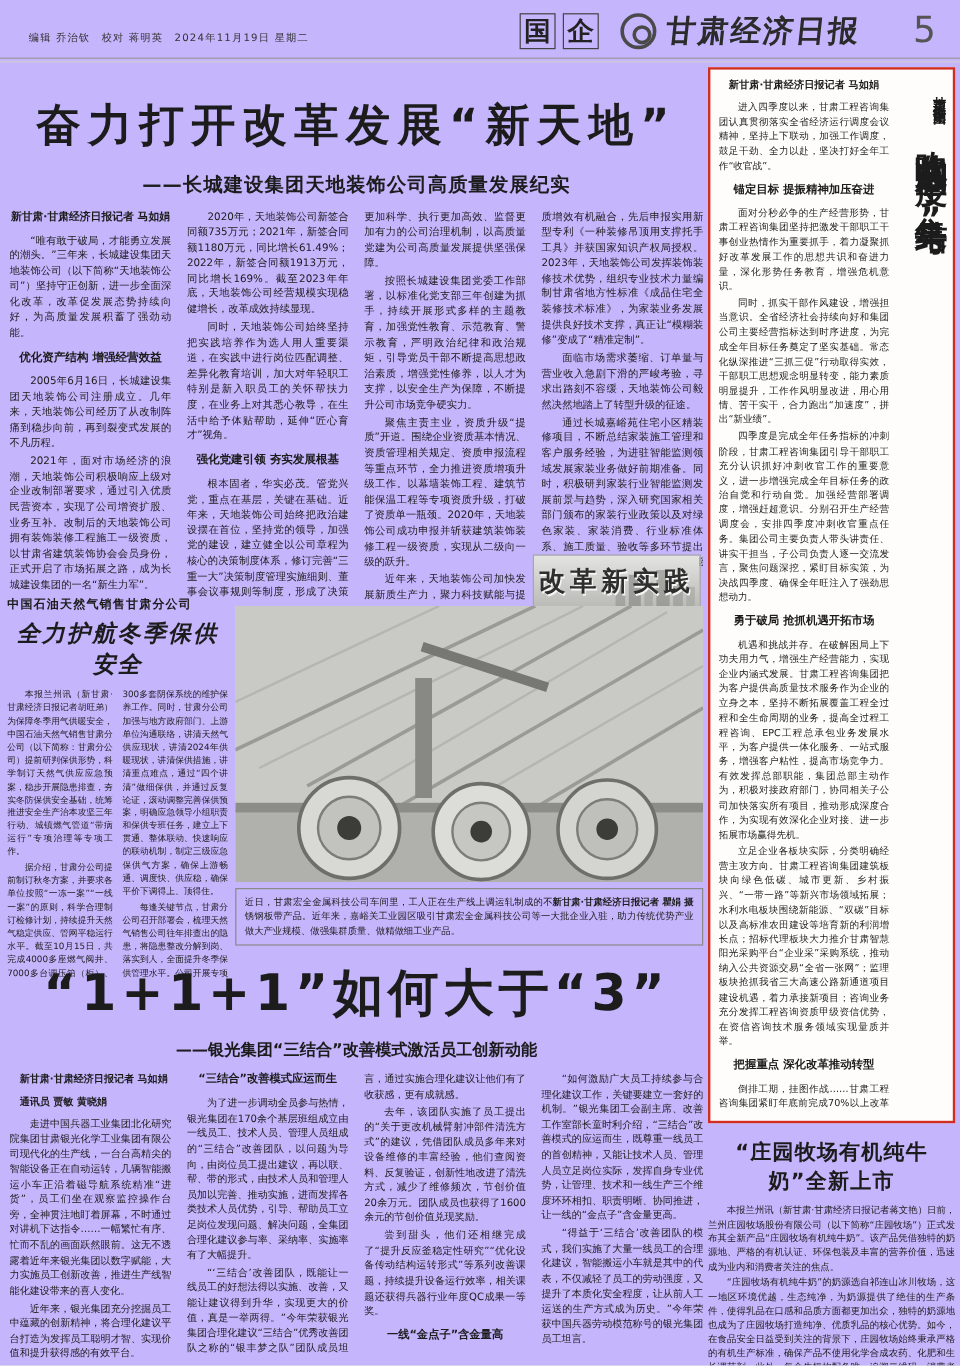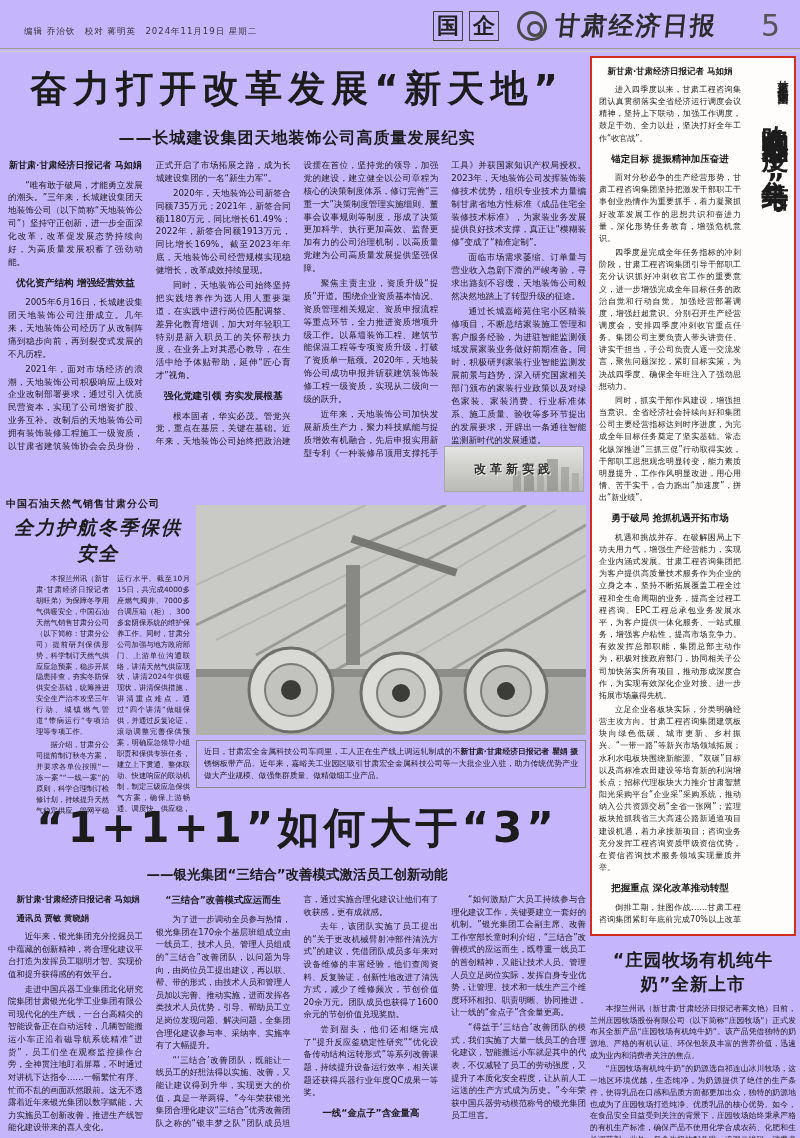--- a/index.html
+++ b/index.html
@@ -20,34 +20,34 @@
   .page-num { font-size:30px; color:#555; margin-left:26px; }
   .hdr-rule { position:absolute; left:0; top:48px; width:800px; border-top:1px solid #9a9a9a; }
   .hdr-rule:after { content:""; display:block; margin-top:2px; border-top:1px solid #cfcfcf; }
 
   
   .para { text-indent:2em; text-align:justify; margin-bottom:2px; }
   .subhead { text-align:center; font-weight:bold; margin:7px 0 6px; break-inside:avoid; font-size:1.12em; }
   .byline { text-align:center; font-weight:bold; margin-bottom:6px; }
 
   
-  .main-article { position:absolute; left:8px; top:56px; width:578px; height:438px; }
+  .main-article { position:absolute; left:8px; top:72px; width:578px; height:438px; }
   .main-hl { text-align:center; font-size:37px; font-weight:bold; letter-spacing:6px; padding-top:8px; }
   .main-sub { text-align:center; font-size:16px; font-weight:bold; margin:14px 0 10px; letter-spacing:1px; }
   .main-body { column-count:4; column-gap:13px; font-size:8.6px; line-height:1.5; height:330px; overflow:hidden; }
   .main-body .byline { font-size:9px; }
   .reform-banner { position:absolute; right:2px; bottom:2px; width:140px; height:46px; background:linear-gradient(180deg,#e3e3e1,#b9b9b5); border:1px solid #a8a8a4; display:flex; align-items:center; justify-content:center; overflow:hidden; }
   .reform-banner svg { position:absolute; right:2px; bottom:0; opacity:.55; }
-  .reform-banner .bn-text { position:relative; font-size:12px; font-weight:bold; color:#2e2e2e; letter-spacing:4px; text-shadow:1px 1px 0 #f5f5f3;text-align:right; }
+  .reform-banner .bn-text { position:relative; font-size:22px; font-weight:bold; color:#2e2e2e; letter-spacing:4px; text-shadow:1px 1px 0 #f5f5f3;text-align:right; }
 
   
   .gas-article { position:absolute; left:6px; top:497px; width:184px; height:300px; }
   .gas-kicker { font-size:10px; font-weight:bold; letter-spacing:1px; }
   .gas-hl { text-align:center; font-size:19px; font-weight:bold; letter-spacing:2px; margin:4px 0 7px;font-style:italic; }
-  .gas-body { column-count:2; column-gap:8px; font-size:7.3px; line-height:1.5; height:248px; overflow:hidden;margin-left:30px; }
+  .gas-body { column-count:2; column-gap:8px; font-size:7.3px; line-height:1.5; height:248px; overflow:hidden; }
 
   
   .photo-block { position:absolute; left:196px; top:505px; width:390px; }
   .photo-frame { width:390px; height:230px; background:#cfcfcb; overflow:hidden; }
   .photo-caption { border:1px solid #8a8a86; margin-top:5px; padding:5px 7px; font-size:7.8px; line-height:1.55; text-align:justify; }
   .photo-caption .credit { font-weight:bold; float:right; }
 
   
   .innov-article { position:absolute; left:8px; top:800px; width:578px; height:332px; }
   .innov-hl { text-align:center; font-size:42px; font-weight:bold; letter-spacing:4px; }
@@ -97,20 +97,21 @@
       <div class="byline">新甘肃·甘肃经济日报记者 马如娟</div>
       <div>
           <div class="para">“唯有敢于破局，才能勇立发展的潮头。”三年来，长城建设集团天地装饰公司（以下简称“天地装饰公司”）坚持守正创新，进一步全面深化改革，改革促发展态势持续向好，为高质量发展积蓄了强劲动能。</div>
           <div class="subhead">优化资产结构 增强经营效益</div>
           <div class="para">2005年6月16日，长城建设集团天地装饰公司注册成立。几年来，天地装饰公司经历了从改制阵痛到稳步向前，再到裂变式发展的不凡历程。</div>
           <div class="para">2021年，面对市场经济的浪潮，天地装饰公司积极响应上级对企业改制部署要求，通过引入优质民营资本，实现了公司增资扩股、业务互补。改制后的天地装饰公司拥有装饰装修工程施工一级资质，以甘肃省建筑装饰协会会员身份，正式开启了市场拓展之路，成为长城建设集团的一名“新生力军”。</div>
           <div class="para">2020年，天地装饰公司新签合同额735万元；2021年，新签合同额1180万元，同比增长61.49%；2022年，新签合同额1913万元，同比增长169%。截至2023年年底，天地装饰公司经营规模实现稳健增长，改革成效持续显现。</div>
           <div class="para">同时，天地装饰公司始终坚持把实践培养作为选人用人重要渠道，在实践中进行岗位匹配调整、差异化教育培训，加大对年轻职工特别是新入职员工的关怀帮扶力度，在业务上对其悉心教导，在生活中给予体贴帮助，延伸“匠心育才”视角。</div>
           <div class="subhead">强化党建引领 夯实发展根基</div>
           <div class="para">根本固者，华实必茂。管党兴党，重点在基层，关键在基础。近年来，天地装饰公司始终把政治建设摆在首位，坚持党的领导，加强党的建设，建立健全以公司章程为核心的决策制度体系，修订完善“三重一大”决策制度管理实施细则、董事会议事规则等制度，形成了决策更加科学、执行更加高效、监督更加有力的公司治理机制，以高质量党建为公司高质量发展提供坚强保障。</div>
+          <div class="para">按照长城建设集团党委工作部署，以标准化党支部三年创建为抓手，持续开展形式多样的主题教育，加强党性教育、示范教育、警示教育，严明政治纪律和政治规矩，引导党员干部不断提高思想政治素质，增强党性修养，以人才为支撑，以安全生产为保障，不断提升公司市场竞争硬实力。</div>
           <div class="para">聚焦主责主业，资质升级“提质”开道。围绕企业资质基本情况、资质管理相关规定、资质申报流程等重点环节，全力推进资质增项升级工作。以幕墙装饰工程、建筑节能保温工程等专项资质升级，打破了资质单一瓶颈。2020年，天地装饰公司成功申报并斩获建筑装饰装修工程一级资质，实现从二级向一级的跃升。</div>
           <div class="para">近年来，天地装饰公司加快发展新质生产力，聚力科技赋能与提质增效有机融合，先后申报实用新型专利《一种装修吊顶用支撑托手工具》并获国家知识产权局授权。2023年，天地装饰公司发挥装饰装修技术优势，组织专业技术力量编制甘肃省地方性标准《成品住宅全装修技术标准》，为家装业务发展提供良好技术支撑，真正让“模糊装修”变成了“精准定制”。</div>
           <div class="para">面临市场需求萎缩、订单量与营业收入急剧下滑的严峻考验，寻求出路刻不容缓，天地装饰公司毅然决然地踏上了转型升级的征途。</div>
           <div class="para">通过长城嘉峪苑住宅小区精装修项目，不断总结家装施工管理和客户服务经验，为进驻智能监测领域发展家装业务做好前期准备。同时，积极研判家装行业智能监测发展前景与趋势，深入研究国家相关部门颁布的家装行业政策以及对绿色家装、家装消费、行业标准体系、施工质量、验收等多环节提出的发展要求，开辟出一条通往智能监测新时代的发展通道。</div>
         </div>
     </div>
     <div class="reform-banner">
       <svg width="70" height="34" viewBox="0 0 70 34">
         <rect x="2" y="14" width="8" height="20" fill="#8f8f8b"></rect>
         <rect x="13" y="6" width="10" height="28" fill="#7d7d79"></rect>
@@ -172,43 +173,43 @@
     </div>
   </div>
 
   <div class="innov-article">
     <div class="innov-hl">“1+1+1”如何大于“3”</div>
     <div class="innov-sub">——银光集团“三结合”改善模式激活员工创新动能</div>
     <div class="innov-body">
       <div class="byline">新甘肃·甘肃经济日报记者 马如娟</div>
       <div class="byline">通讯员 贾敏 黄晓娟</div>
       <div>
+          <div class="para">走进中国兵器工业集团北化研究院集团甘肃银光化学工业集团有限公司现代化的生产线，一台台高精尖的智能设备正在自动运转，几辆智能搬运小车正沿着磁导航系统精准“进货”，员工们坐在观察监控操作台旁，全神贯注地盯着屏幕，不时通过对讲机下达指令……一幅繁忙有序、忙而不乱的画面跃然眼前。这无不透露着近年来银光集团以数字赋能，大力实施员工创新改善，推进生产线智能化建设带来的喜人变化。</div>
           <div class="para">近年来，银光集团充分挖掘员工中蕴藏的创新精神，将合理化建议平台打造为发挥员工聪明才智、实现价值和提升获得感的有效平台。</div>
-          <div class="para">走进中国兵器工业集团北化研究院集团甘肃银光化学工业集团有限公司现代化的生产线，一台台高精尖的智能设备正在自动运转，几辆智能搬运小车正沿着磁导航系统精准“进货”，员工们坐在观察监控操作台旁，全神贯注地盯着屏幕，不时通过对讲机下达指令……一幅繁忙有序、忙而不乱的画面跃然眼前。这无不透露着近年来银光集团以数字赋能，大力实施员工创新改善，推进生产线智能化建设带来的喜人变化。</div>
           <div class="subhead">“三结合”改善模式应运而生</div>
           <div class="para">为了进一步调动全员参与热情，银光集团在170余个基层班组成立由一线员工、技术人员、管理人员组成的“三结合”改善团队，以问题为导向，由岗位员工提出建议，再以联、帮、带的形式，由技术人员和管理人员加以完善、推动实施，进而发挥各类技术人员优势，引导、帮助员工立足岗位发现问题、解决问题，全集团合理化建议参与率、采纳率、实施率有了大幅提升。</div>
           <div class="para">“‘三结合’改善团队，既能让一线员工的好想法得以实施、改善，又能让建议得到升华，实现更大的价值，真是一举两得。”今年荣获银光集团合理化建议“三结合”优秀改善团队之称的“银丰梦之队”团队成员坦言，通过实施合理化建议让他们有了收获感，更有成就感。</div>
           <div class="para">去年，该团队实施了员工提出的“关于更改机械臂射冲部件清洗方式”的建议，凭借团队成员多年来对设备维修的丰富经验，他们查阅资料、反复验证，创新性地改进了清洗方式，减少了维修频次，节创价值20余万元。团队成员也获得了1600余元的节创价值兑现奖励。</div>
           <div class="para">尝到甜头，他们还相继完成了“提升反应釜稳定性研究”“优化设备传动结构运转形式”等系列改善课题，持续提升设备运行效率，相关课题还获得兵器行业年度QC成果一等奖。</div>
           <div class="subhead">一线“金点子”含金量高</div>
           <div class="para">“如何激励广大员工持续参与合理化建议工作，关键要建立一套好的机制。”银光集团工会副主席、改善工作室部长童时利介绍，“三结合”改善模式的应运而生，既尊重一线员工的首创精神，又能让技术人员、管理人员立足岗位实际，发挥自身专业优势，让管理、技术和一线生产三个维度环环相扣、职责明晰、协同推进，让一线的“金点子”含金量更高。</div>
           <div class="para">“得益于‘三结合’改善团队的模式，我们实施了大量一线员工的合理化建议，智能搬运小车就是其中的代表，不仅减轻了员工的劳动强度，又提升了本质化安全程度，让从前人工运送的生产方式成为历史。”今年荣获中国兵器劳动模范称号的银光集团员工坦言。</div>
         </div>
     </div>
   </div>
 
   <div class="consult-box">
     <div class="consult-body">
       <div class="byline">新甘肃·甘肃经济日报记者 马如娟</div>
       <div>
           <div class="para">进入四季度以来，甘肃工程咨询集团认真贯彻落实全省经济运行调度会议精神，坚持上下联动，加强工作调度，鼓足干劲、全力以赴，坚决打好全年工作“收官战”。</div>
           <div class="subhead">锚定目标 提振精神加压奋进</div>
           <div class="para">面对分秒必争的生产经营形势，甘肃工程咨询集团坚持把激发干部职工干事创业热情作为重要抓手，着力凝聚抓好改革发展工作的思想共识和奋进力量，深化形势任务教育，增强危机意识。</div>
+          <div class="para">同时，抓实干部作风建设，增强担当意识。全省经济社会持续向好和集团公司主要经营指标达到时序进度，为完成全年目标任务奠定了坚实基础。常态化纵深推进“三抓三促”行动取得实效，干部职工思想观念明显转变，能力素质明显提升，工作作风明显改进，用心用情、苦干实干，合力跑出“加速度”，拼出“新业绩”。</div>
           <div class="para">四季度是完成全年任务指标的冲刺阶段，甘肃工程咨询集团引导干部职工充分认识抓好冲刺收官工作的重要意义，进一步增强完成全年目标任务的政治自觉和行动自觉。加强经营部署调度，增强赶超意识。分别召开生产经营调度会，安排四季度冲刺收官重点任务。集团公司主要负责人带头讲责任、讲实干担当，子公司负责人逐一交流发言，聚焦问题深挖，紧盯目标实策，为决战四季度、确保全年旺注入了强劲思想动力。</div>
-          <div class="para">同时，抓实干部作风建设，增强担当意识。全省经济社会持续向好和集团公司主要经营指标达到时序进度，为完成全年目标任务奠定了坚实基础。常态化纵深推进“三抓三促”行动取得实效，干部职工思想观念明显转变，能力素质明显提升，工作作风明显改进，用心用情、苦干实干，合力跑出“加速度”，拼出“新业绩”。</div>
           <div class="subhead">勇于破局 抢抓机遇开拓市场</div>
           <div class="para">机遇和挑战并存。在破解困局上下功夫用力气，增强生产经营能力，实现企业内涵式发展。甘肃工程咨询集团把为客户提供高质量技术服务作为企业的立身之本，坚持不断拓展覆盖工程全过程和全生命周期的业务，提高全过程工程咨询、EPC工程总承包业务发展水平，为客户提供一体化服务、一站式服务，增强客户粘性，提高市场竞争力。有效发挥总部职能，集团总部主动作为，积极对接政府部门，协同相关子公司加快落实所有项目，推动形成深度合作，为实现有效深化企业对接、进一步拓展市场赢得先机。</div>
           <div class="para">立足企业各板块实际，分类明确经营主攻方向。甘肃工程咨询集团建筑板块向绿色低碳、城市更新、乡村振兴、“一带一路”等新兴市场领域拓展；水利水电板块围绕新能源、“双碳”目标以及高标准农田建设等培育新的利润增长点；招标代理板块大力推介甘肃智慧阳光采购平台“企业采”采购系统，推动纳入公共资源交易“全省一张网”；监理板块抢抓我省三大高速公路新通道项目建设机遇，着力承接新项目；咨询业务充分发挥工程咨询资质甲级资信优势，在资信咨询技术服务领域实现量质并举。</div>
           <div class="subhead">把握重点 深化改革推动转型</div>
           <div class="para">倒排工期，挂图作战……甘肃工程咨询集团紧盯年底前完成70%以上改革任务目标，深入推进国企改革深化提升行动各项任务，加大改革工作力度，有力推动改革任务落实落地，全面提升改革成效。</div>
         </div>
     </div>
     <div class="consult-title">
       <div class="consult-kicker">甘肃工程咨询集团：</div>
       <div class="consult-main-title">吹响冲刺四季度“集结号”</div>

